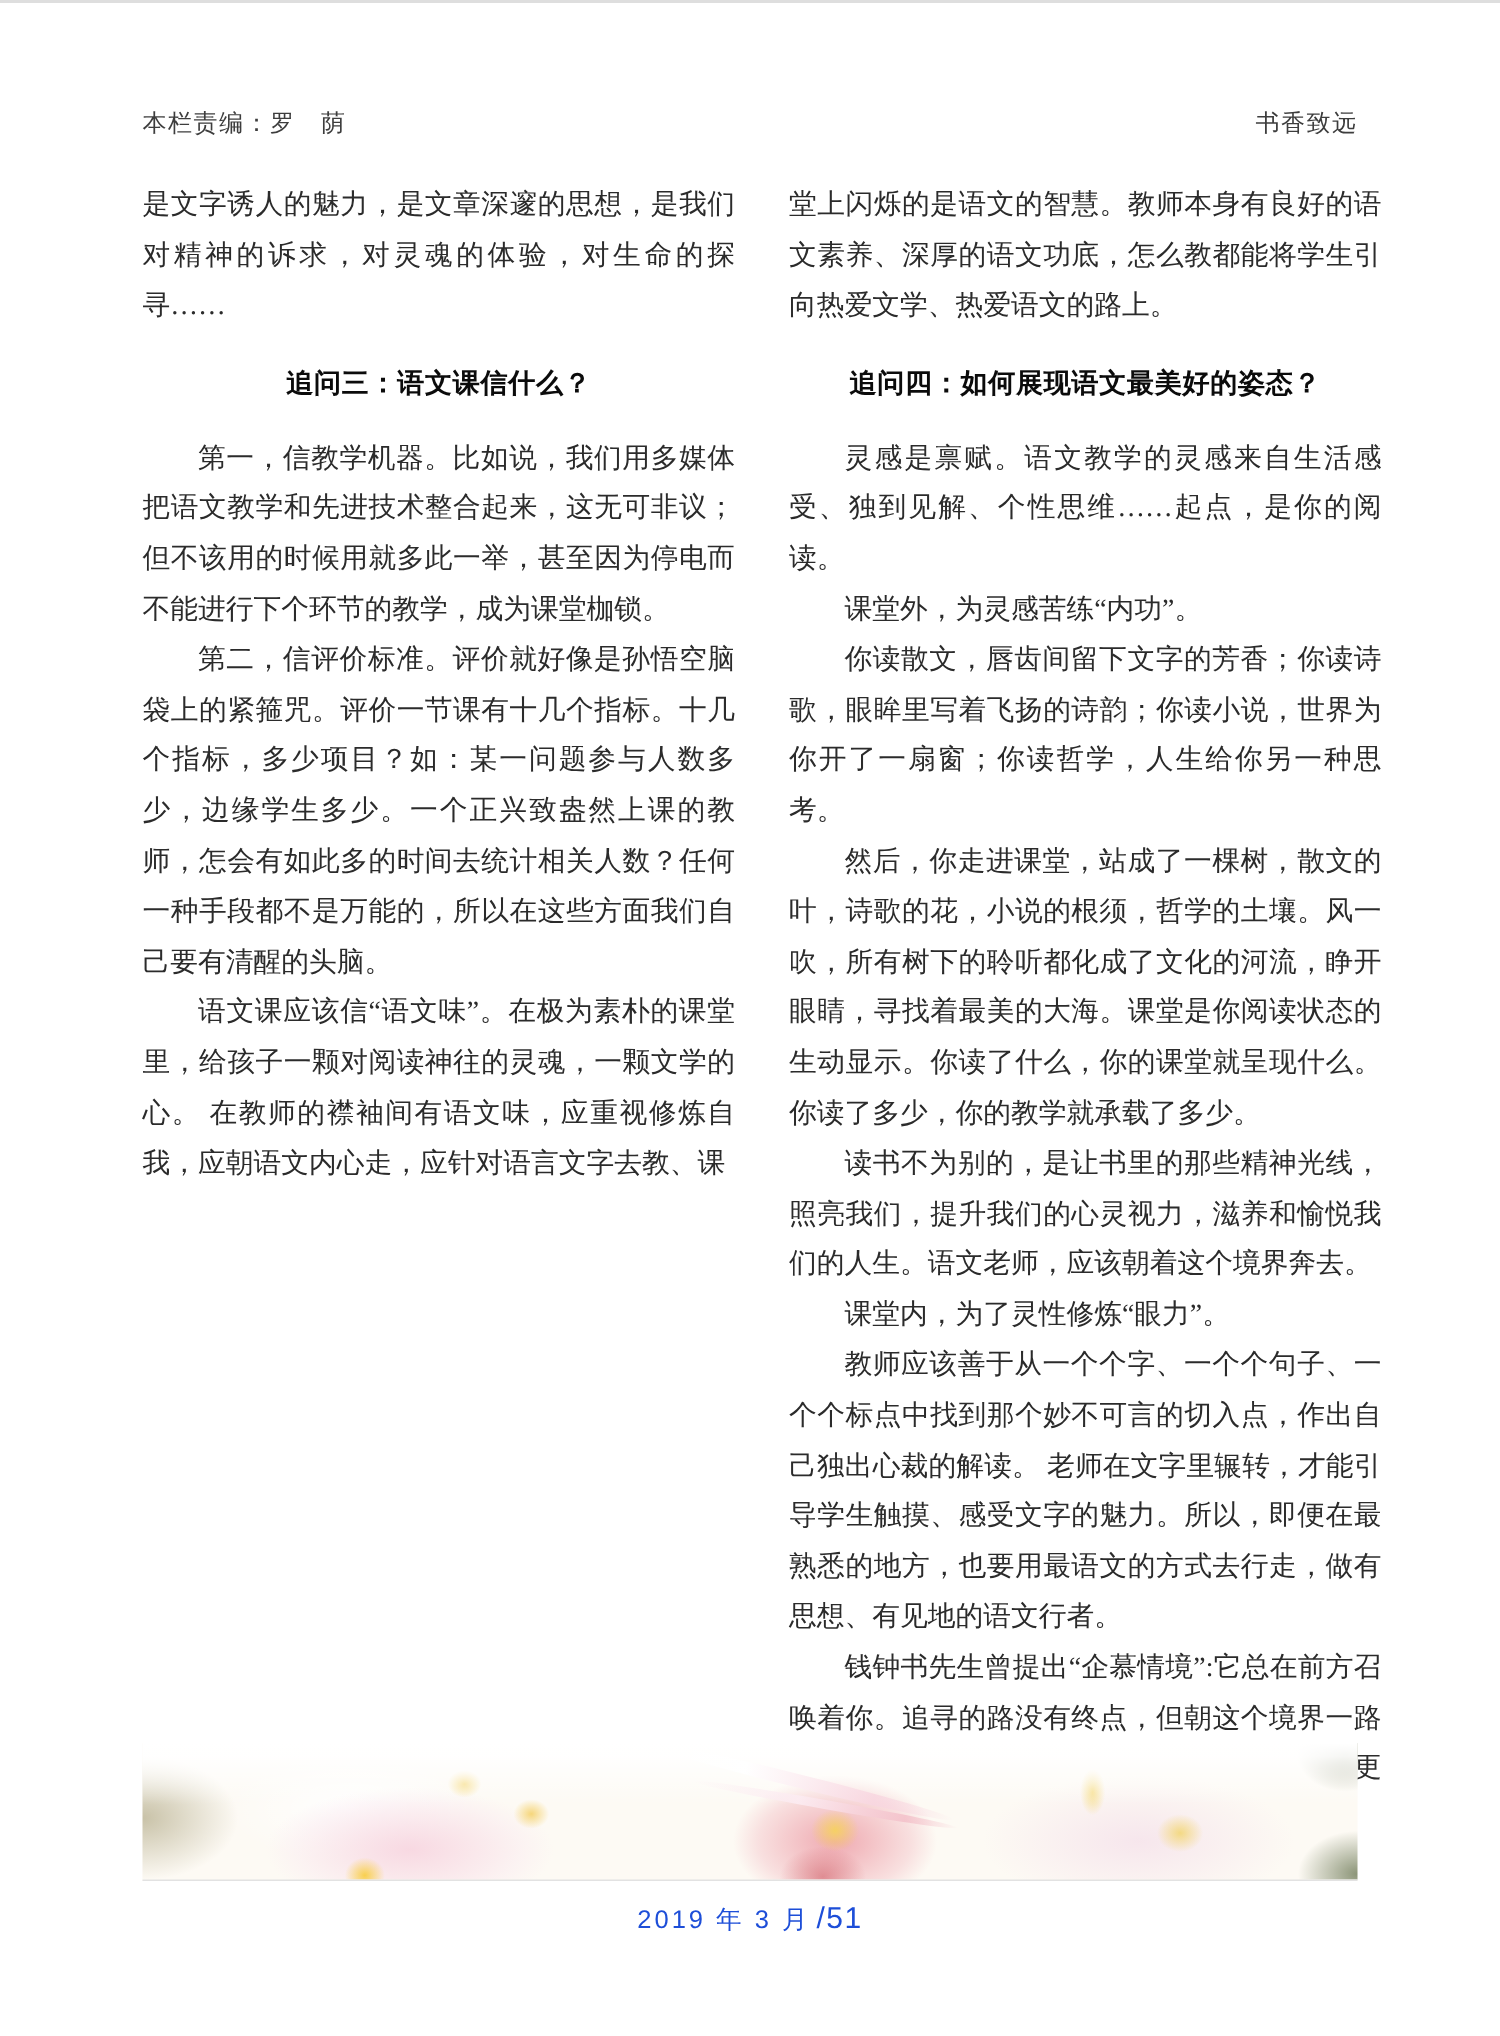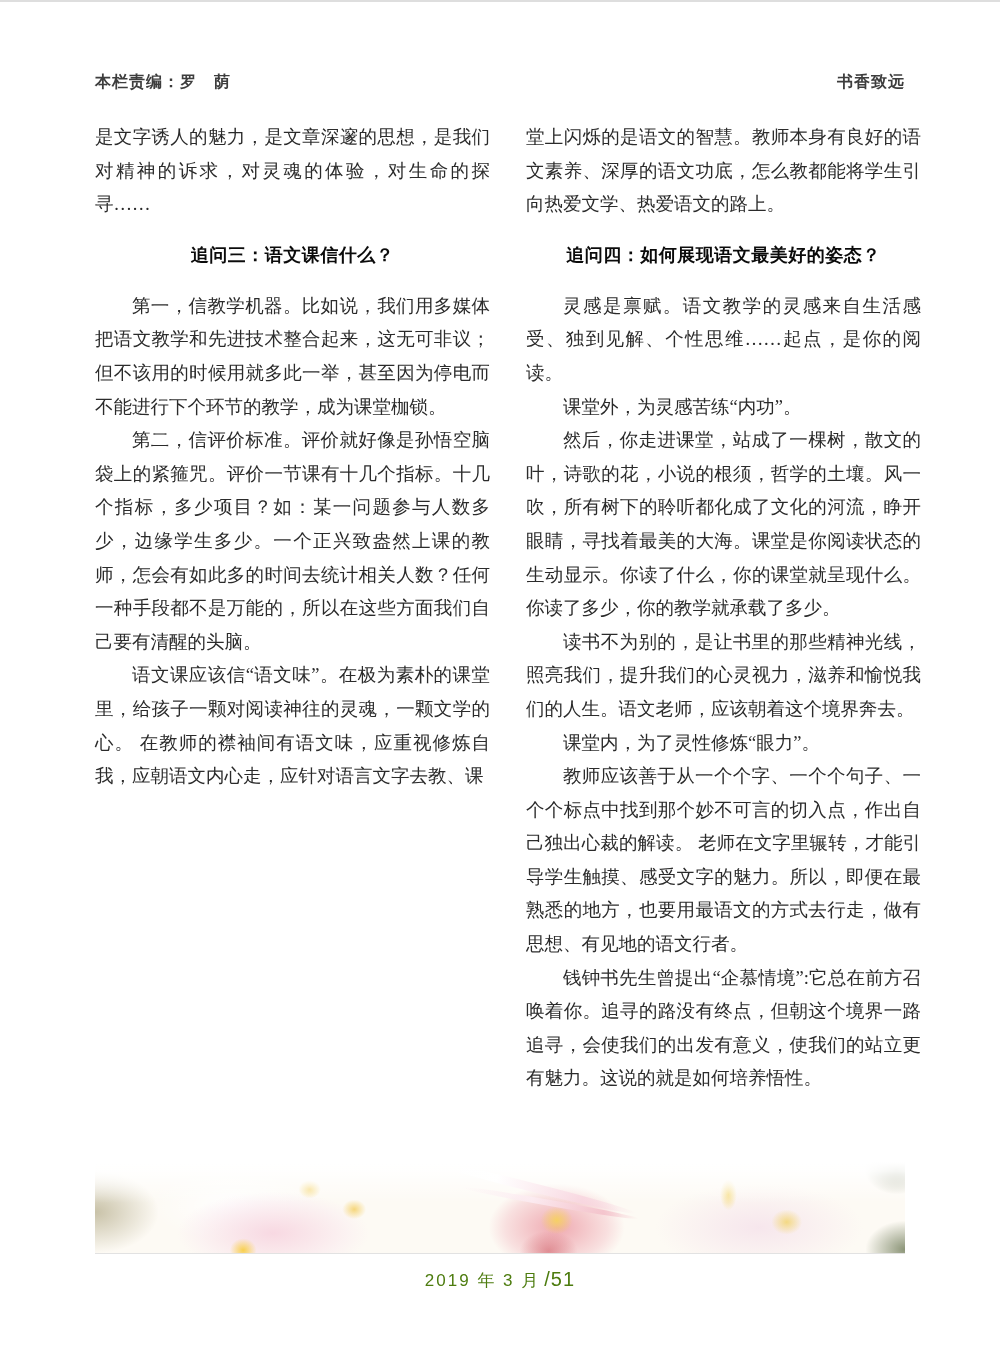--- a/index.html
+++ b/index.html
@@ -12,21 +12,21 @@
   }
   .scan-edge{
     position:absolute;top:0;left:0;right:0;height:2px;
     background:#d6d6d6;opacity:.8;
   }
   
   .page-header{
     position:absolute;top:72px;left:95px;right:95px;
     display:flex;justify-content:space-between;align-items:flex-start;
     font-family:"Liberation Sans","DejaVu Sans",sans-serif;
-    font-size:16px;color:#3d3d3d;letter-spacing:1px;font-weight:bold;
+    font-size:16px;color:#3d3d3d;letter-spacing:1px;
   }
   
   .content{
     position:absolute;top:121px;left:95px;width:810px;
     display:flex;gap:36px;
   }
   .col{
     width:395px;flex:0 0 395px;
     font-size:18.5px;line-height:33.6px;
     color:#2b2b2b;
@@ -79,21 +79,21 @@
   .s2{
     width:180px;height:6px;left:45%;top:42%;
     transform:rotate(10deg);
     background:linear-gradient(90deg,rgba(255,255,255,0),rgba(252,236,242,.9) 40%,rgba(243,190,200,.8) 80%,rgba(243,190,200,0));
   }
   
   .page-footer{
     position:absolute;top:1268px;left:0;width:1000px;
     display:flex;justify-content:center;align-items:baseline;gap:4px;
     font-family:"Liberation Sans","DejaVu Sans",sans-serif;
-    color:#4d7c0f;
+    color:#1d4ed8;
   }
   .page-footer .date{font-size:17px;letter-spacing:2px;}
   .page-footer .pageno{font-size:20px;letter-spacing:1px;}
 </style>
 </head>
 <body>
 
 <div class="page">
 
   <div class="scan-edge"></div>
@@ -111,20 +111,21 @@
       <p>第一，信教学机器。比如说，我们用多媒体把语文教学和先进技术整合起来，这无可非议；但不该用的时候用就多此一举，甚至因为停电而不能进行下个环节的教学，成为课堂枷锁。</p>
       <p>第二，信评价标准。评价就好像是孙悟空脑袋上的紧箍咒。评价一节课有十几个指标。十几个指标，多少项目？如：某一问题参与人数多少，边缘学生多少。一个正兴致盎然上课的教师，怎会有如此多的时间去统计相关人数？任何一种手段都不是万能的，所以在这些方面我们自己要有清醒的头脑。</p>
       <p>语文课应该信“语文味”。在极为素朴的课堂里，给孩子一颗对阅读神往的灵魂，一颗文学的心。 在教师的襟袖间有语文味，应重视修炼自我，应朝语文内心走，应针对语言文字去教、课</p>
     </section>
 
     <section class="col">
       <p class="no-indent">堂上闪烁的是语文的智慧。教师本身有良好的语文素养、深厚的语文功底，怎么教都能将学生引向热爱文学、热爱语文的路上。</p>
       <h2 class="q-heading">追问四：如何展现语文最美好的姿态？</h2>
       <p>灵感是禀赋。语文教学的灵感来自生活感受、独到见解、个性思维……起点，是你的阅读。</p>
       <p>课堂外，为灵感苦练“内功”。</p>
+      <p>你读散文，唇齿间留下文字的芳香；你读诗歌，眼眸里写着飞扬的诗韵；你读小说，世界为你开了一扇窗；你读哲学，人生给你另一种思考。</p>
       <p>然后，你走进课堂，站成了一棵树，散文的叶，诗歌的花，小说的根须，哲学的土壤。风一吹，所有树下的聆听都化成了文化的河流，睁开眼睛，寻找着最美的大海。课堂是你阅读状态的生动显示。你读了什么，你的课堂就呈现什么。你读了多少，你的教学就承载了多少。</p>
       <p>读书不为别的，是让书里的那些精神光线，照亮我们，提升我们的心灵视力，滋养和愉悦我们的人生。语文老师，应该朝着这个境界奔去。</p>
       <p>课堂内，为了灵性修炼“眼力”。</p>
       <p>教师应该善于从一个个字、一个个句子、一个个标点中找到那个妙不可言的切入点，作出自己独出心裁的解读。 老师在文字里辗转，才能引导学生触摸、感受文字的魅力。所以，即便在最熟悉的地方，也要用最语文的方式去行走，做有思想、有见地的语文行者。</p>
       <p>钱钟书先生曾提出“企慕情境”:它总在前方召唤着你。追寻的路没有终点，但朝这个境界一路追寻，会使我们的出发有意义，使我们的站立更有魅力。这说的就是如何培养悟性。</p>
     </section>
 
   </main>
 
   <div class="flower">

